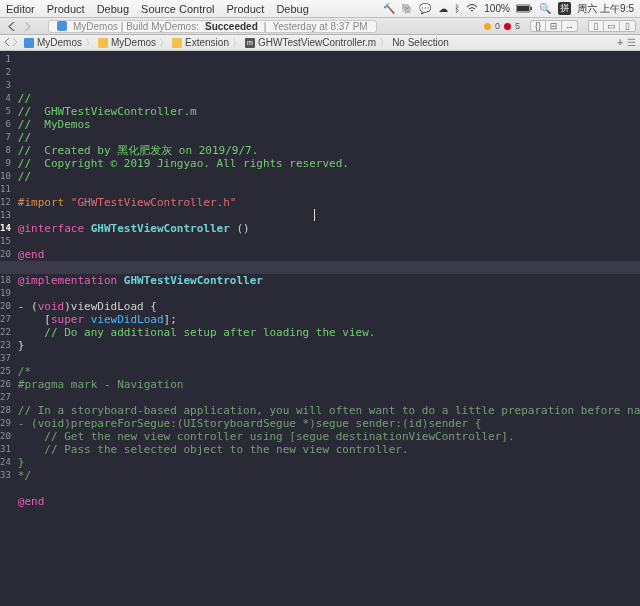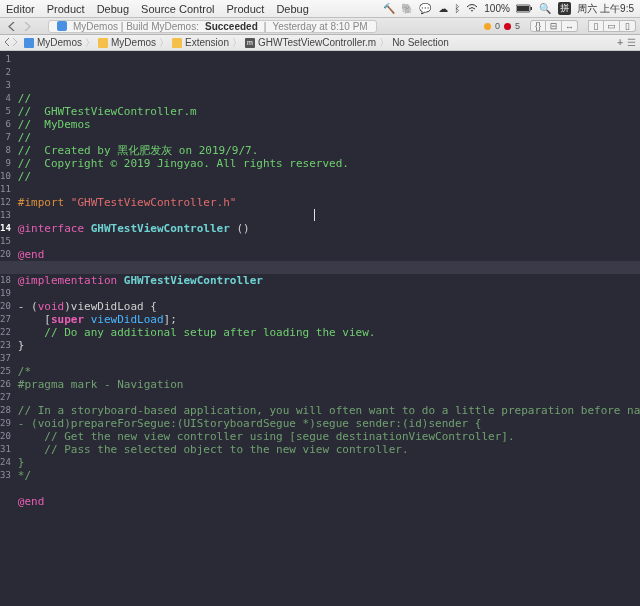--- a/index.html
+++ b/index.html
@@ -97,21 +97,21 @@
   .code .hl { background: #3a3a48; position:absolute; left:-22px; right:0; height:13px; z-index:0;}
   .gutter .hlnum { color:#fff; font-weight:bold; }
 
   
   .c-comment { color: #6fcf6f; }
   .c-key { color: #e85fb3; }
   .c-import { color: #d98f3e; }
   .c-str { color: #e06c6c; }
   .c-type { color: #6fd3d3; font-weight: bold; }
   .c-func { color: #49b6ff; }
-  .c-super { color: #e85fb3; font-weight: bold; }
+  .c-super { color: #e85fb3; }
   .c-weak { color: #6fa06f; } 
 
   .cursor-caret {
     position:absolute;
     width:1px; height:12px;
     background:#e0e0e0;
     top: calc(2px + 12*13px);
     left: 300px;
   }
 
@@ -168,21 +168,21 @@
         <svg width="7" height="9" viewBox="0 0 7 9">
           <path d="M1 0 L6 4.5 L1 9" fill="none" stroke="#bbb" stroke-width="1.2"></path>
         </svg>
       </div>
   </div>
   <div class="status-pill">
     <span style="width:10px;height:10px;background:#4a90e2;border-radius:2px;display:inline-block;"></span>
     <span class="dim">MyDemos | Build MyDemos:</span>
     <b>Succeeded</b>
     <span class="dim">|</span>
-    <span class="dim">Yesterday at 8:10 PM</span>
+    <span class="dim">Yesterday at 8:37 PM</span>
   </div>
   <div class="right-ind">
     <span class="yellow-dot"></span>
     <span style="font-size:9px;color:#555;">0</span>
     <span class="red-dot"></span>
     <span style="font-size:9px;color:#555;">5</span>
     <div class="seggroup first">
       <div class="segbtn">{}</div>
       <div class="segbtn">⊟</div>
       <div class="segbtn">↔</div>

